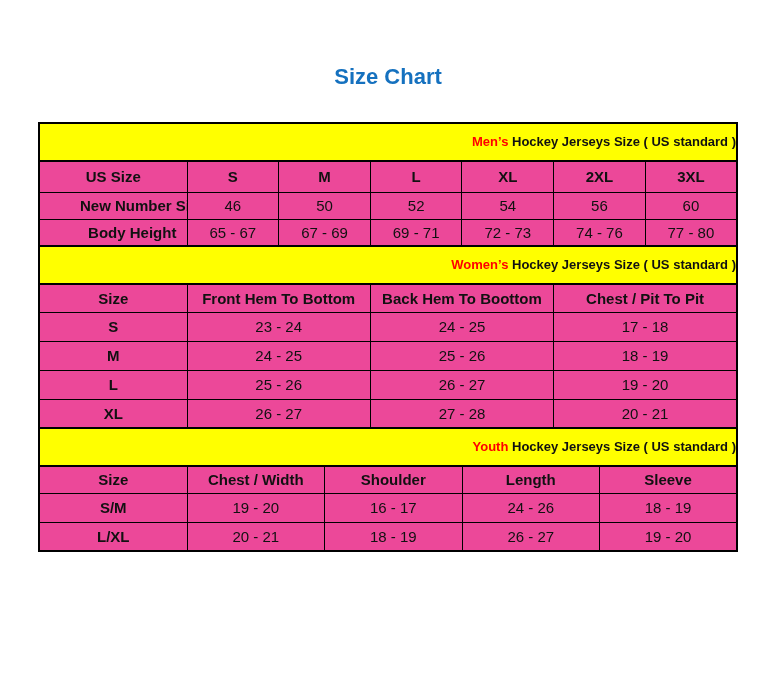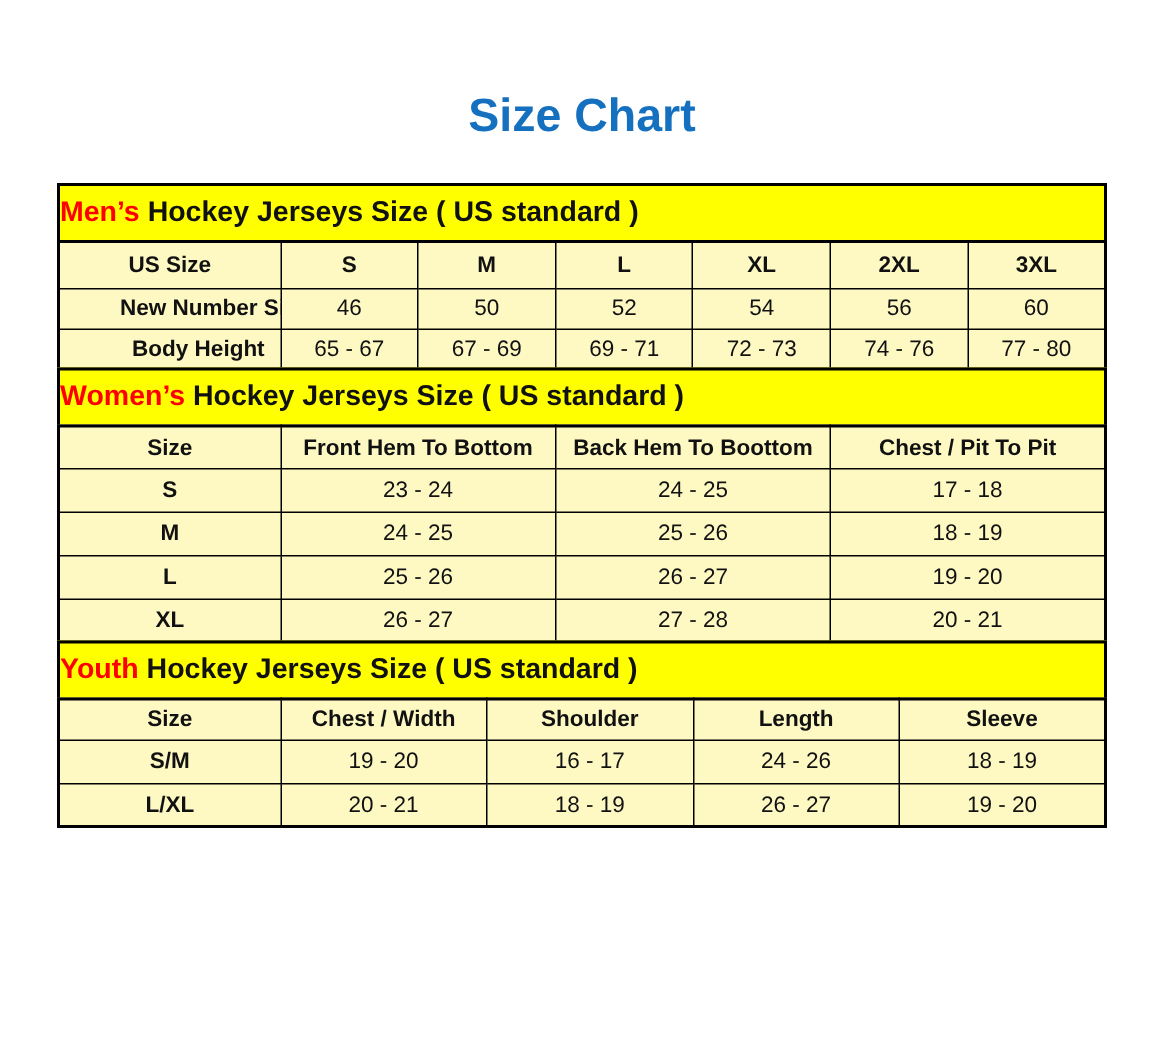--- a/index.html
+++ b/index.html
@@ -10,50 +10,50 @@
     position: relative;
     width: 776px;
     height: 692px;
     background: #ffffff;
     overflow: hidden;
   }
 
   .page-title {
     margin-top: 58px;
     text-align: center;
-    font-size: 31px;
+    font-size: 22px;
     line-height: 38px;
     font-weight: bold;
     color: #1571BF;
     letter-spacing: 0px;
   }
 
   .chart-wrap {
     width: 700px;
     margin: 26px auto 0 auto;
   }
 
   .band {
     height: 40px;
     line-height: 36px;
     background: #FFFF00;
     border: 2px solid #000000;
-    text-align: left;
-    font-size: 19px;
+    text-align: right;
+    font-size: 13px;
     font-weight: bold;
     color: #111111;
   }
   .band .hl { color: #FF0000; }
 
   table.tbl {
     width: 700px;
     table-layout: fixed;
     border-collapse: collapse;
     margin-top: -2px;
-    background: #fef9c3;
+    background: #ec4899;
   }
   table.tbl th, table.tbl td {
     border: 1px solid #000000;
     text-align: center;
     vertical-align: middle;
     font-size: 15px;
     color: #111111;
     padding: 0 2px;
     overflow: hidden;
     white-space: nowrap;

